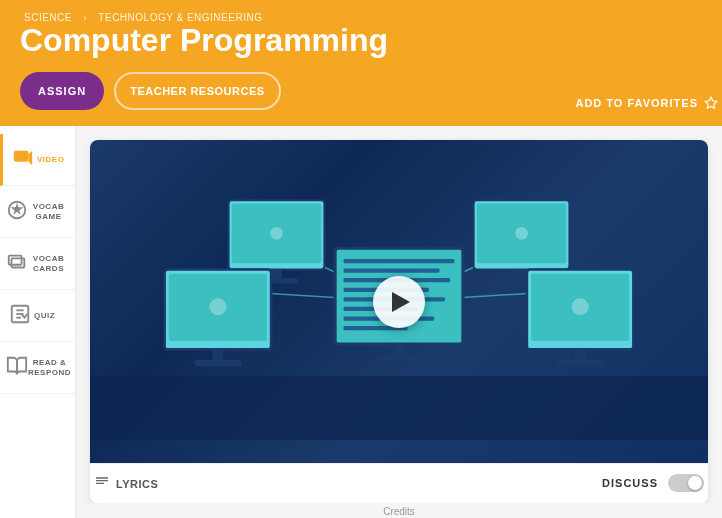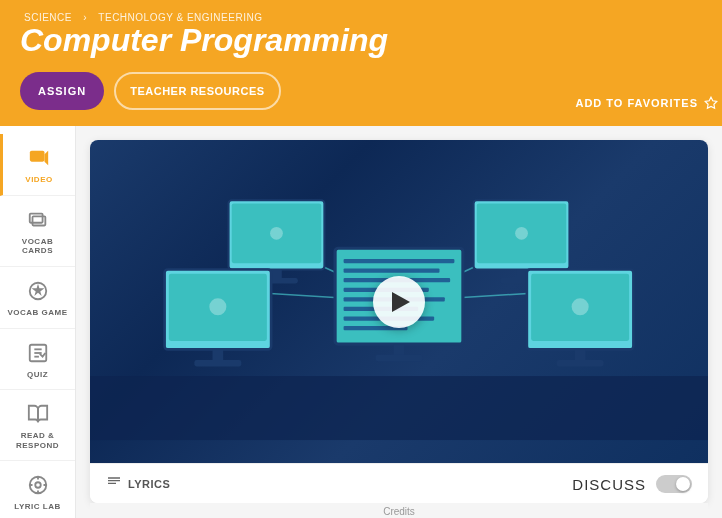--- a/index.html
+++ b/index.html
@@ -31,21 +31,20 @@
       font-size: 32px;
       font-weight: 900;
       color: #fff;
       margin-bottom: 14px;
       line-height: 1.1;
     }
     .header-actions {
       display: flex;
       align-items: flex-end;
       justify-content: space-between;
-      font-style: italic;
     }
     .header-buttons {
       display: flex;
       gap: 10px;
     }
     .btn-assign {
       background: #7B2D8B;
       color: #fff;
       border: none;
       border-radius: 20px;
@@ -95,21 +94,21 @@
       width: 76px;
       background: #fff;
       border-right: 1px solid #e8e8e8;
       display: flex;
       flex-direction: column;
       align-items: center;
       padding-top: 8px;
     }
     .sidebar-item {
       display: flex;
-      flex-direction: column;
+      flex-direction: row;
       align-items: center;
       padding: 10px 6px;
       cursor: pointer;
       width: 100%;
       border-bottom: 1px solid #f0f0f0;
     }
     .sidebar-item.active {
       border-left: 3px solid #F5A623;
     }
     .sidebar-icon {
@@ -185,23 +184,23 @@
       height: 0;
       border-top: 10px solid transparent;
       border-bottom: 10px solid transparent;
       border-left: 18px solid #333;
       margin-left: 4px;
     }
 
     
     .video-controls {
       background: #fff;
-      padding: 10px 16px;
-      display: flex;
-      align-items: flex-end;
+      padding: 10px 4px;
+      display: flex;
+      align-items: flex-start;
       justify-content: space-between;
       border-top: 1px solid #eee;
     }
     .controls-left {
       display: flex;
       align-items: center;
       gap: 18px;
     }
     .control-item {
       display: flex;
@@ -217,22 +216,22 @@
     .control-icon {
       font-size: 14px;
       color: #777;
     }
     .controls-right {
       display: flex;
       align-items: center;
       gap: 10px;
     }
     .discuss-label {
-      font-size: 15px;
-      font-weight: 400;
+      font-size: 11px;
+      font-weight: 700;
       text-transform: uppercase;
       letter-spacing: 1px;
       color: #333;
     }
 
     
     .toggle-switch {
       width: 36px;
       height: 18px;
       background: #ccc;
@@ -296,36 +295,36 @@
         <svg width="22" height="22" viewBox="0 0 24 24" fill="#F5A623">
           <rect x="2" y="4" width="16" height="12" rx="2" fill="#F5A623"></rect>
           <polygon points="22,4 18,8 18,16 22,20" fill="#F5A623"></polygon>
         </svg>
       </div>
       <span class="sidebar-label">VIDEO</span>
     </div>
 
     <div class="sidebar-item">
       <div class="sidebar-icon">
+        <svg width="22" height="22" viewBox="0 0 24 24" fill="#888">
+          <circle cx="12" cy="12" r="9" fill="none" stroke="#888" stroke-width="2"></circle>
+          <polygon points="12,4 13.5,9 19,9 14.5,12.5 16,17.5 12,14 8,17.5 9.5,12.5 5,9 10.5,9" fill="#888"></polygon>
+        </svg>
+      </div>
+      <span class="sidebar-label">VOCAB GAME</span>
+    </div>
+
+    <div class="sidebar-item">
+      <div class="sidebar-icon">
         <svg width="22" height="22" viewBox="0 0 24 24" fill="none" stroke="#888" stroke-width="2">
           <rect x="3" y="5" width="14" height="10" rx="1"></rect>
           <rect x="6" y="8" width="14" height="10" rx="1"></rect>
         </svg>
       </div>
       <span class="sidebar-label">VOCAB CARDS</span>
-    </div>
-
-    <div class="sidebar-item">
-      <div class="sidebar-icon">
-        <svg width="22" height="22" viewBox="0 0 24 24" fill="#888">
-          <circle cx="12" cy="12" r="9" fill="none" stroke="#888" stroke-width="2"></circle>
-          <polygon points="12,4 13.5,9 19,9 14.5,12.5 16,17.5 12,14 8,17.5 9.5,12.5 5,9 10.5,9" fill="#888"></polygon>
-        </svg>
-      </div>
-      <span class="sidebar-label">VOCAB GAME</span>
     </div>
 
     <div class="sidebar-item">
       <div class="sidebar-icon">
         <svg width="22" height="22" viewBox="0 0 24 24" fill="none" stroke="#888" stroke-width="2">
           <rect x="3" y="3" width="18" height="18" rx="2"></rect>
           <line x1="8" y1="8" x2="16" y2="8"></line>
           <line x1="8" y1="12" x2="16" y2="12"></line>
           <line x1="8" y1="16" x2="13" y2="16"></line>
           <polyline points="14,13 17,16 20,12" stroke="#888" stroke-width="2" fill="none"></polyline>
@@ -338,30 +337,20 @@
       <div class="sidebar-icon">
         <svg width="22" height="22" viewBox="0 0 24 24" fill="none" stroke="#888" stroke-width="2">
           <path d="M2 3h6a4 4 0 0 1 4 4v14a3 3 0 0 0-3-3H2z"></path>
           <path d="M22 3h-6a4 4 0 0 0-4 4v14a3 3 0 0 1 3-3h7z"></path>
         </svg>
       </div>
       <span class="sidebar-label" style="white-space:pre-line; text-align:center;">READ &amp;
 RESPOND</span>
     </div>
 
-    <div class="sidebar-item">
-      <div class="sidebar-icon">
-        <svg width="22" height="22" viewBox="0 0 24 24" fill="none" stroke="#888" stroke-width="2">
-          <circle cx="12" cy="12" r="9"></circle>
-          <circle cx="12" cy="12" r="3"></circle>
-          <path d="M12 3v3M12 18v3M3 12h3M18 12h3"></path>
-        </svg>
-      </div>
-      <span class="sidebar-label">LYRIC LAB</span>
-    </div>
 
   </div>
 
   <div class="content-area">
     <div class="video-container">
 
       <div class="video-player">
 
         <svg width="100%" height="100%" viewBox="0 0 580 260" preserveAspectRatio="xMidYMid meet">
 

